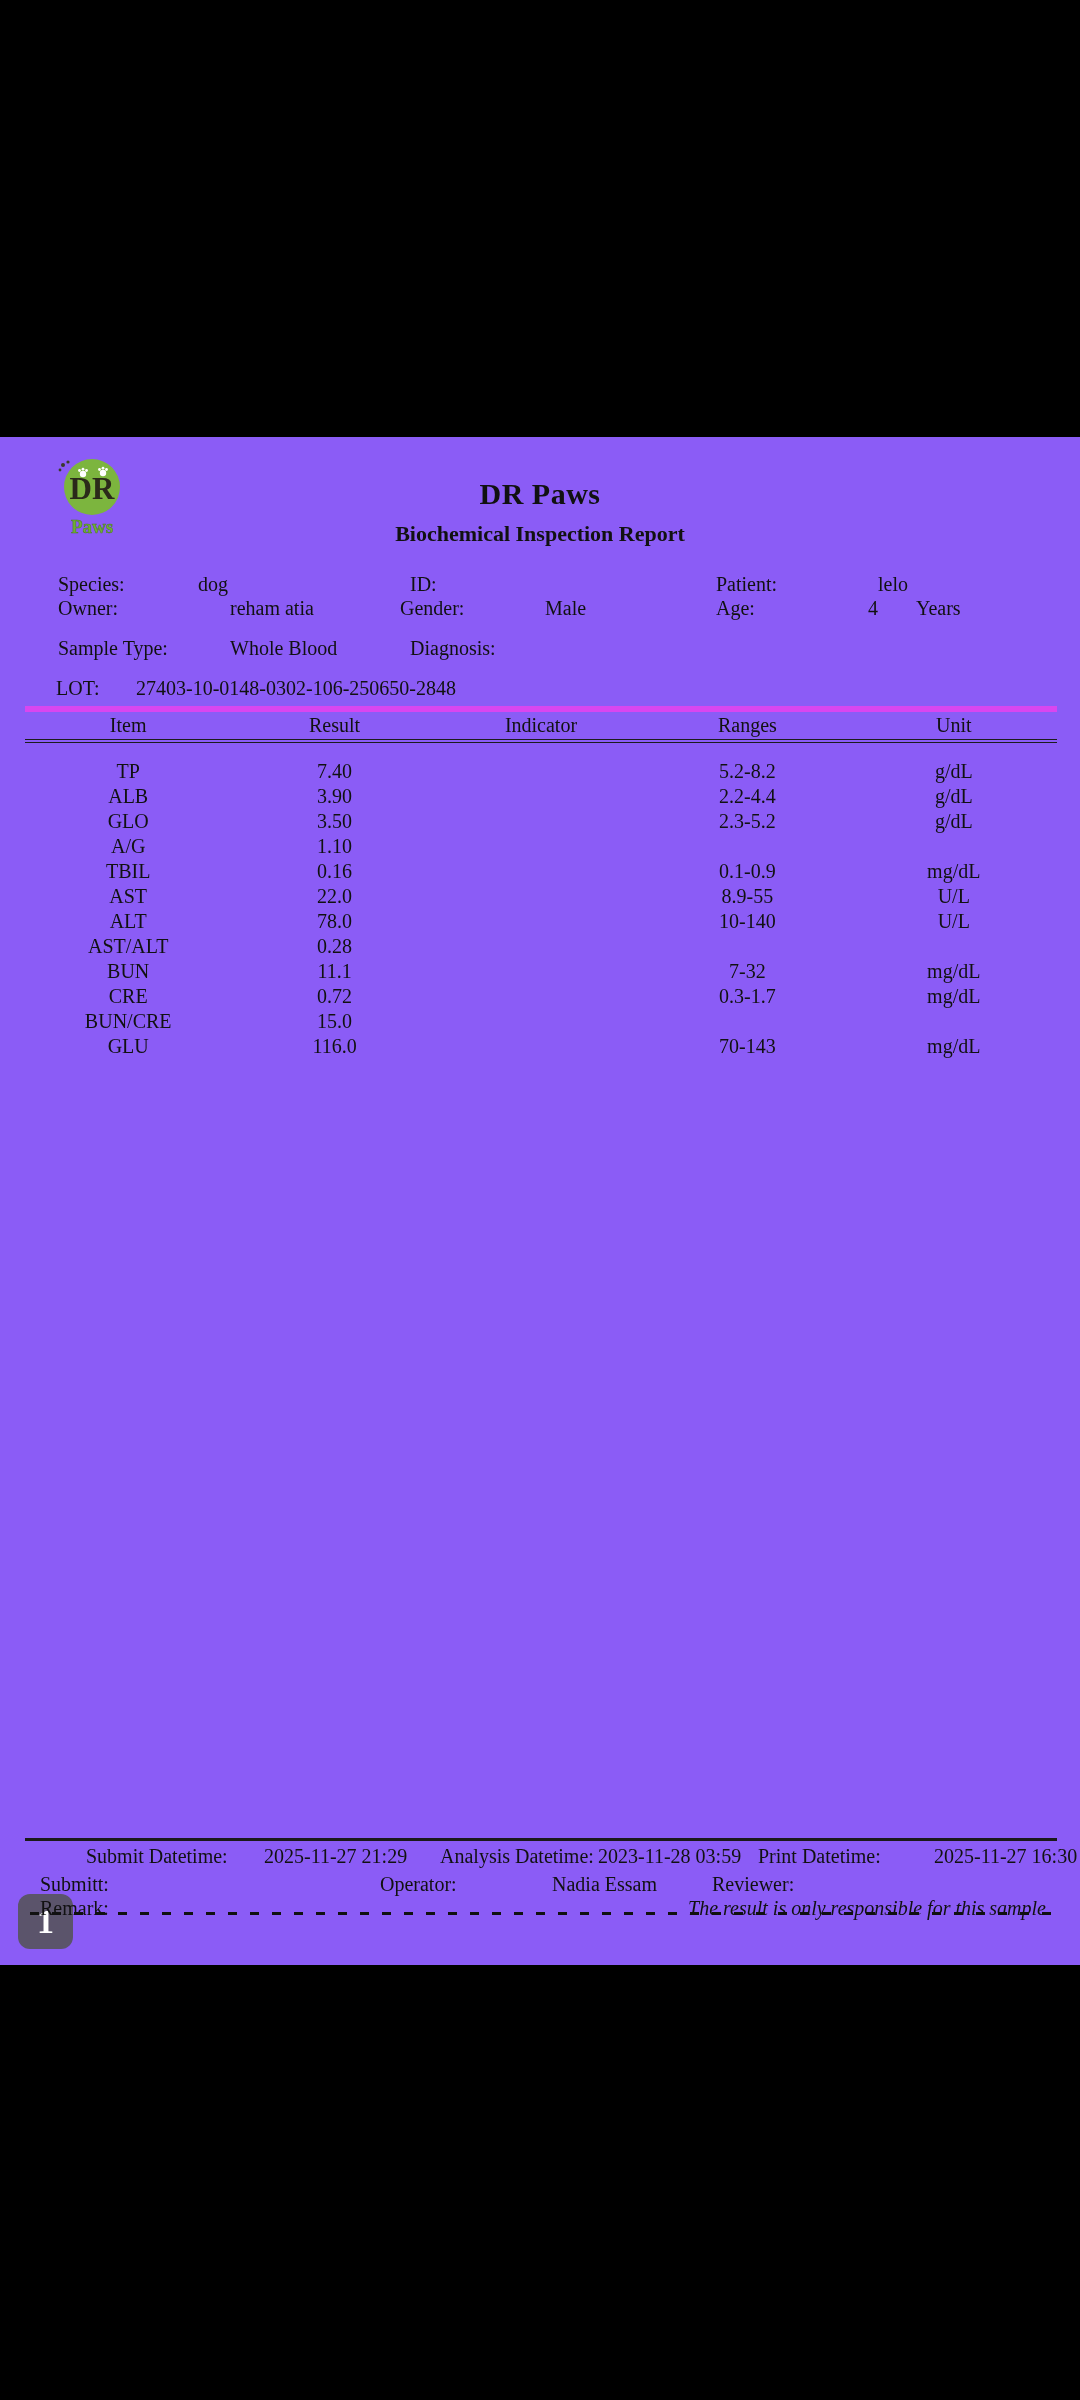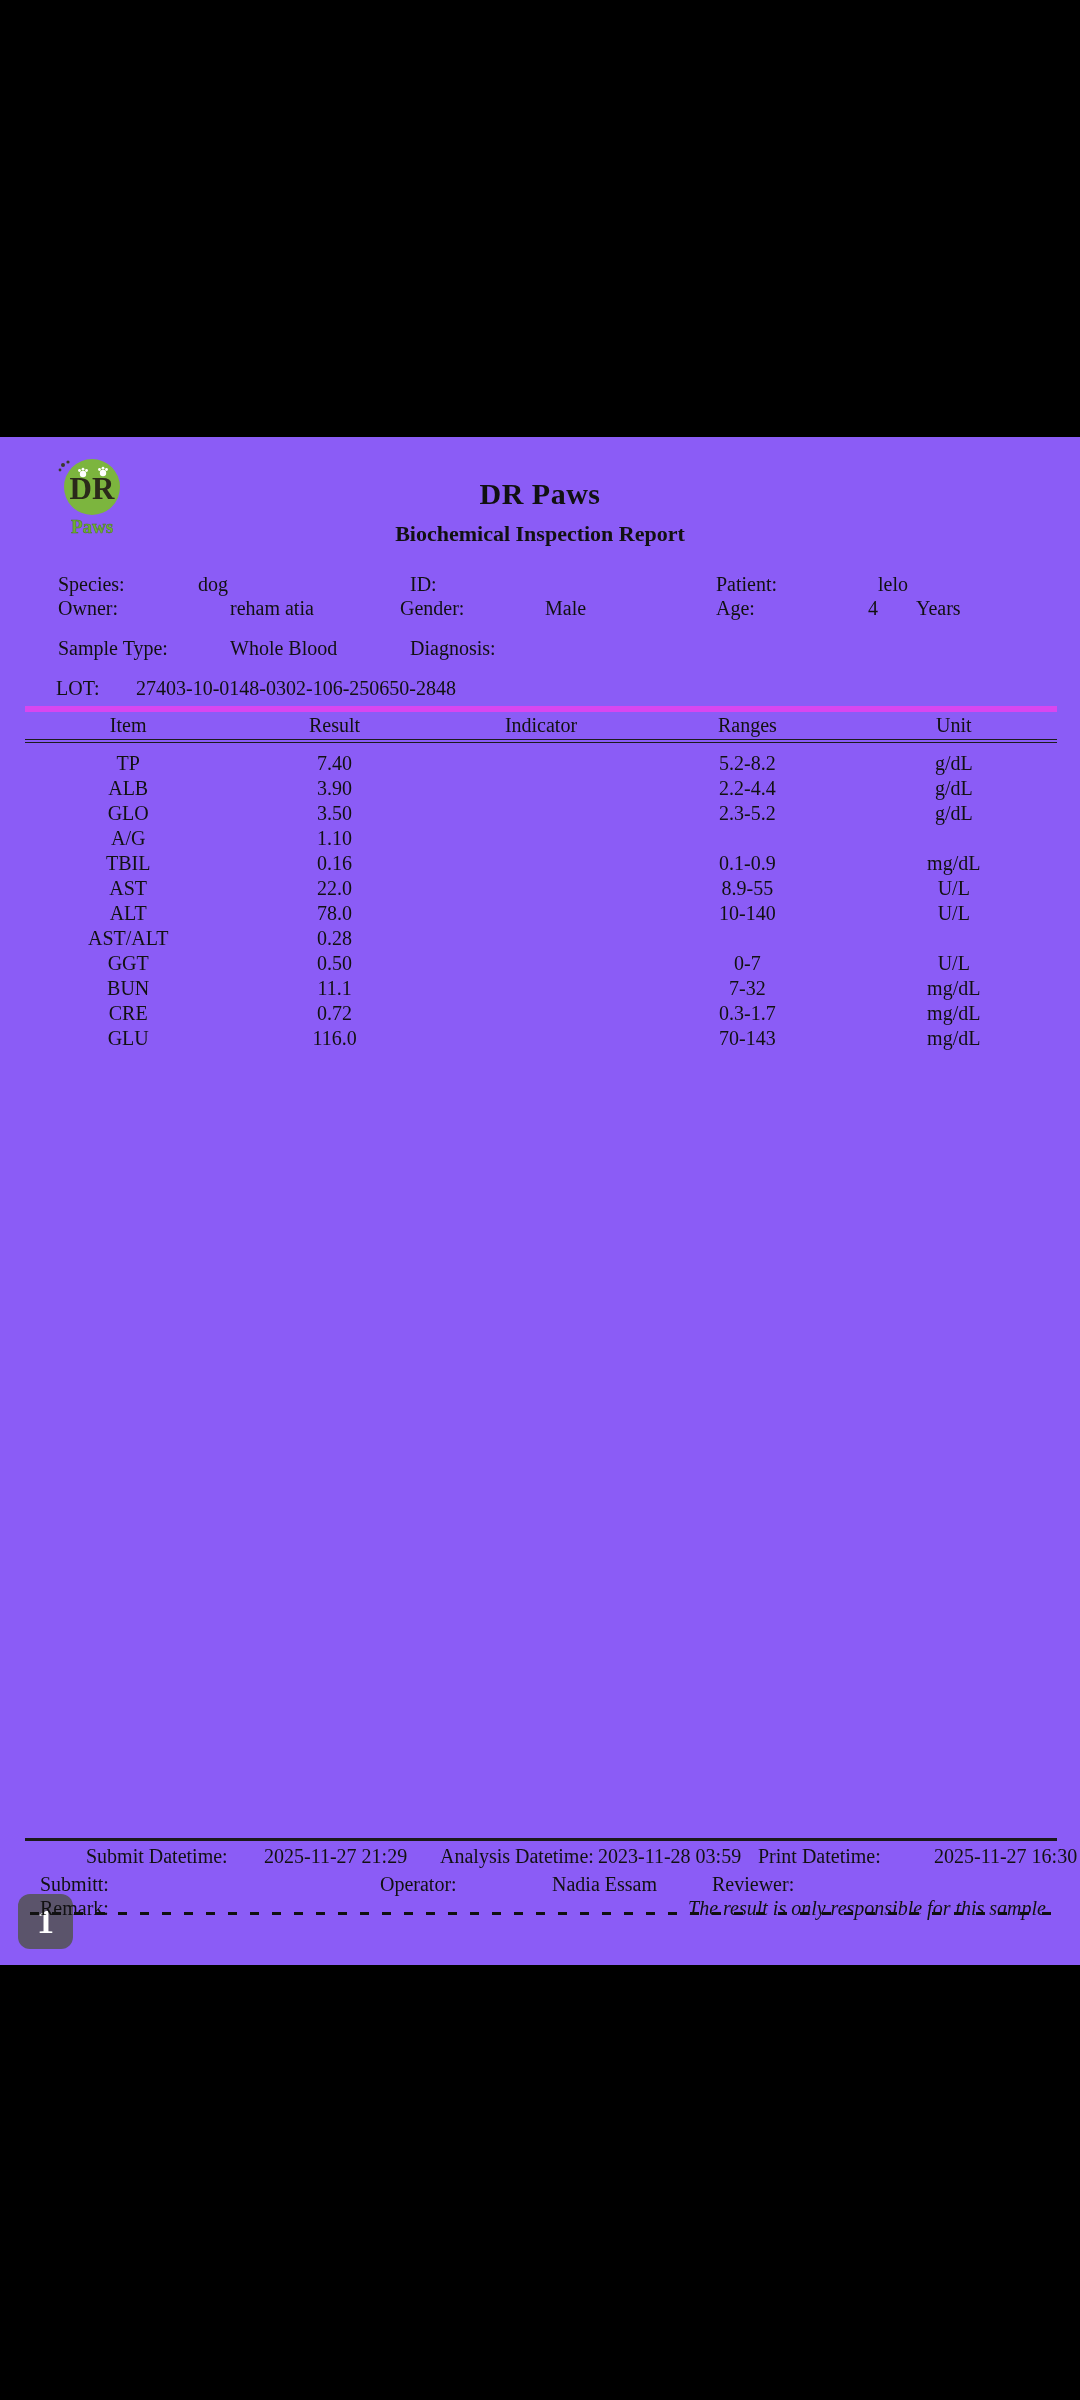--- a/index.html
+++ b/index.html
@@ -48,21 +48,21 @@
     padding: 0;
     height: 25px;
     line-height: 25px;
     white-space: nowrap;
   }
   table.results thead tr {
     border-top: 6px solid #d946ef;
     border-bottom: 4px double #1c1c1c;
   }
   table.results thead th { height: 27px; line-height: 27px; }
-  tbody tr:first-child td { padding-top: 8px; text-align: center; }
+  tbody tr:first-child td { padding-top: 16px; text-align: center; }
 
   
   .footer-rule { left: 25px; top: 1401px; width: 1032px; height: 3px; background: #1a1a1a; z-index: 4; }
   .footer-row { left: 0; width: 100%; height: 26px; font-size: 20px; z-index: 4; }
   .footer-row span { position: absolute; white-space: nowrap; }
   .frow-1 { top: 1408px; margin-left: 46px; }
   .frow-2 { top: 1436px; }
   .frow-3 { top: 1460px; }
   .disclaimer { right: 34px; font-style: italic; font-weight: normal; }
   .dashed-line {
@@ -207,39 +207,39 @@
           <td>U/L</td>
         </tr>
         <tr>
           <td>AST/ALT</td>
           <td>0.28</td>
           <td></td>
           <td></td>
           <td></td>
         </tr>
         <tr>
-          <td>GGT</td>
-          <td>0.50</td>
-          <td></td>
-          <td>0-7</td>
-          <td>U/L</td>
-        </tr>
-        <tr>
           <td>BUN</td>
           <td>11.1</td>
           <td></td>
           <td>7-32</td>
           <td>mg/dL</td>
         </tr>
         <tr>
           <td>CRE</td>
           <td>0.72</td>
           <td></td>
           <td>0.3-1.7</td>
           <td>mg/dL</td>
+        </tr>
+        <tr>
+          <td>BUN/CRE</td>
+          <td>15.0</td>
+          <td></td>
+          <td></td>
+          <td></td>
         </tr>
         <tr>
           <td>GLU</td>
           <td>116.0</td>
           <td></td>
           <td>70-143</td>
           <td>mg/dL</td>
         </tr>
       </tbody>
   </table>

